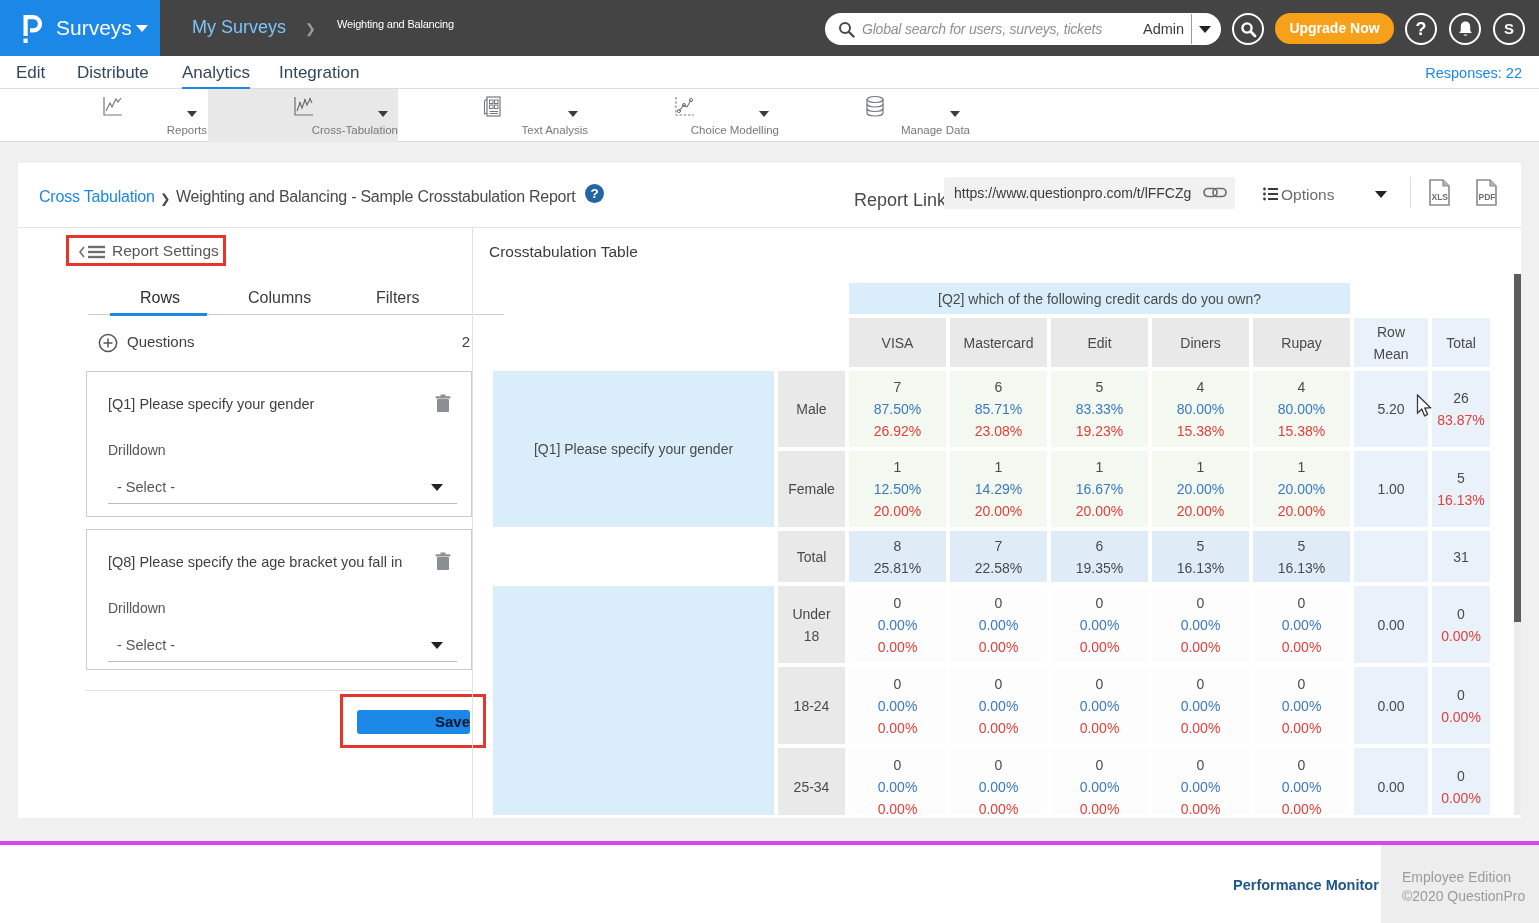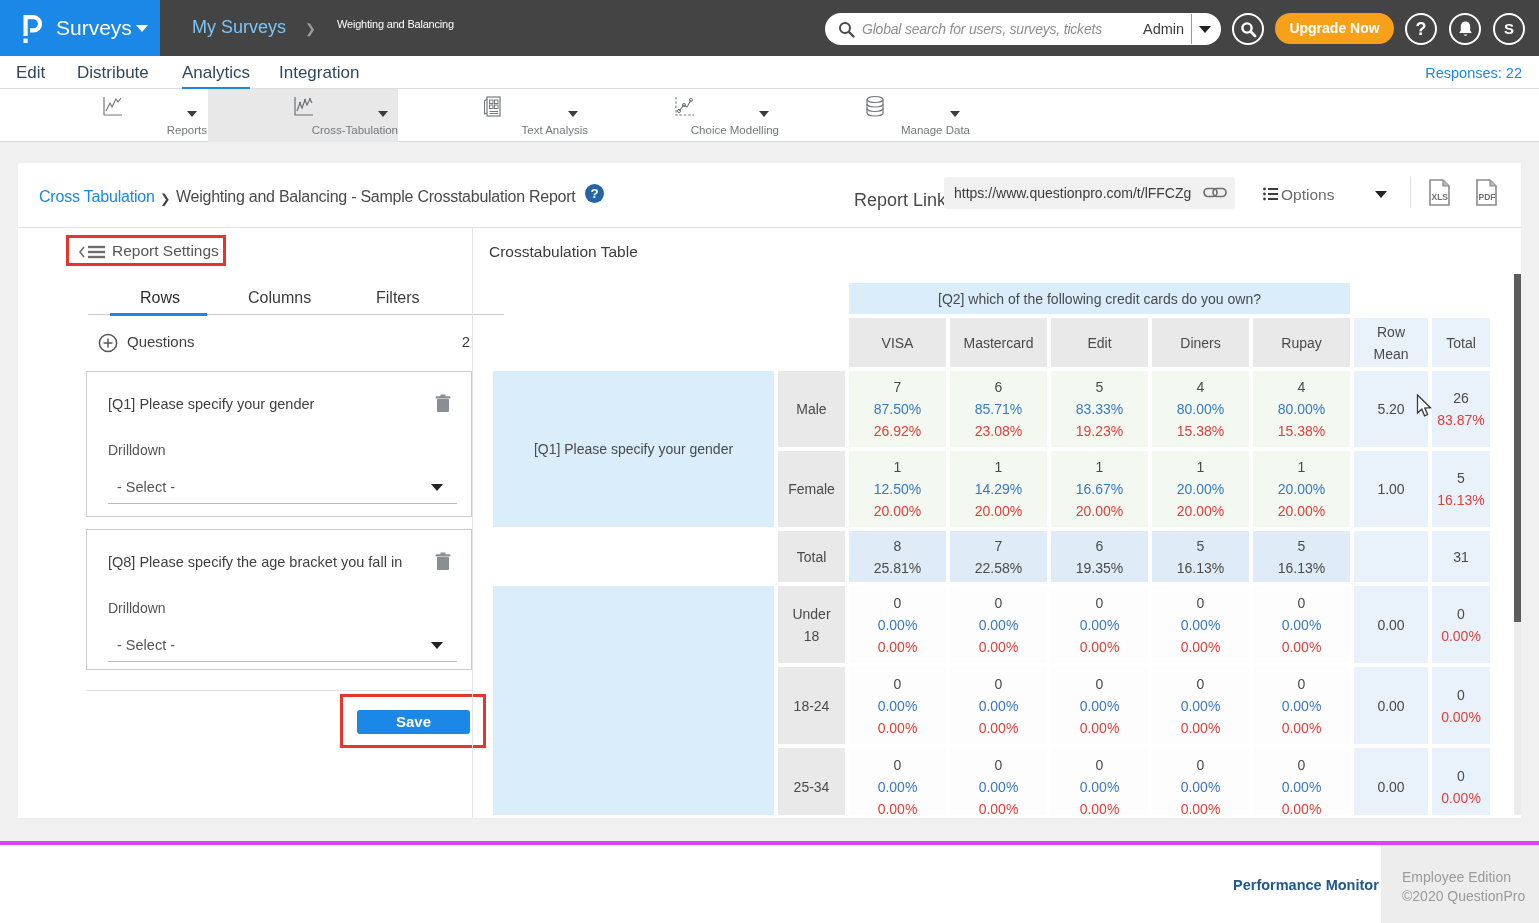--- a/index.html
+++ b/index.html
@@ -59,21 +59,21 @@
 #qrow .qt { position:absolute; left:29px; top:0px; font-size:15px; color:#3f3f3f; }
 #qrow .qn { position:absolute; right:0; top:0; font-size:15px; color:#3f3f3f; }
 .qcard { position:absolute; left:36px; width:386px; background:#fff; border:1px solid #ccc; }
 .qcard .title { position:absolute; left:21px; top:24px; font-size:14.5px; color:#3f3f3f; }
 .qcard .dd { position:absolute; left:21px; top:70px; font-size:14px; color:#555; }
 .qcard .sel { position:absolute; left:30px; top:107px; font-size:14.5px; color:#555; }
 .qcard .selline { position:absolute; left:21px; top:131px; width:349px; height:1px; background:#bbb; }
 .qcard .scaret { position:absolute; right:28px; top:112px; width:0; height:0; border-left:6px solid transparent; border-right:6px solid transparent; border-top:7px solid #222; }
 #divider2 { position:absolute; left:36px; top:527px; width:386px; height:1px; background:#e0e0e0; }
 #saveannot { position:absolute; left:290px; top:531px; width:146px; height:54px; border:3px solid #e5352d; }
-#savebtn { position:absolute; left:307px; top:547px; width:113px; height:24px; background:#1b87e6; border-radius:3px; color:#ffffff; font-size:15px; font-weight:bold; text-align:center; line-height:24px; }
+#savebtn { position:absolute; left:307px; top:547px; width:113px; height:24px; background:#1b87e6; border-radius:3px; color:#0f172a; font-size:15px; font-weight:bold; text-align:right; line-height:24px; }
 #vdivpanel { position:absolute; left:454px; top:65px; width:1px; height:590px; background:#e4e4e4; }
 
 
 #cttitle { position:absolute; left:471px; top:80px; font-size:15.5px; color:#3c3c3c; }
 #tblclip { position:absolute; left:460px; top:111px; width:1036px; height:541px; overflow:hidden; }
 table.ct { border-collapse:separate; border-spacing:4px; margin-left:11px; margin-top:5px; }
 table.ct td { font-size:14px; text-align:center; vertical-align:middle; color:#4a4a4a; }
 td.bluehead { background:#d9edfb; color:#3c3c3c; }
 td.grayhead { background:#e9e9e9; color:#4a4a4a; }
 td.qlabel { background:#d9edfb; color:#3c3c3c; font-size:14.5px; }

